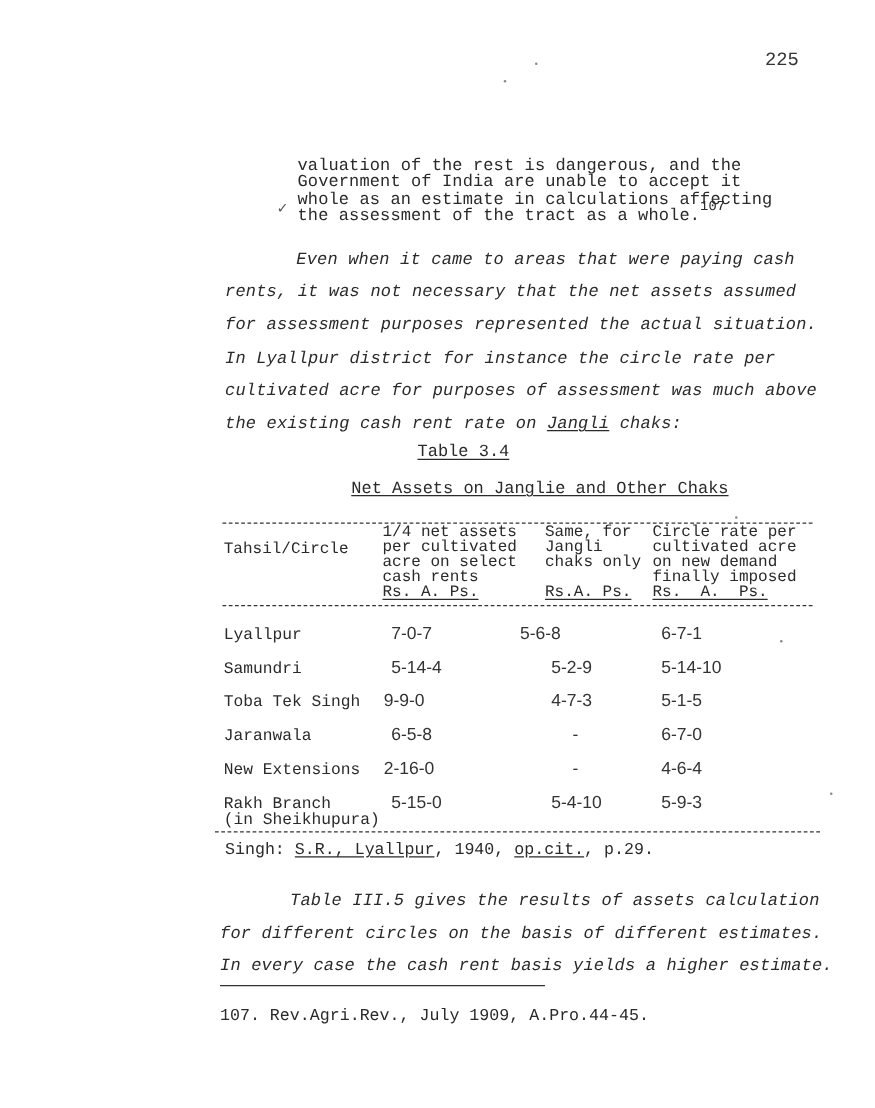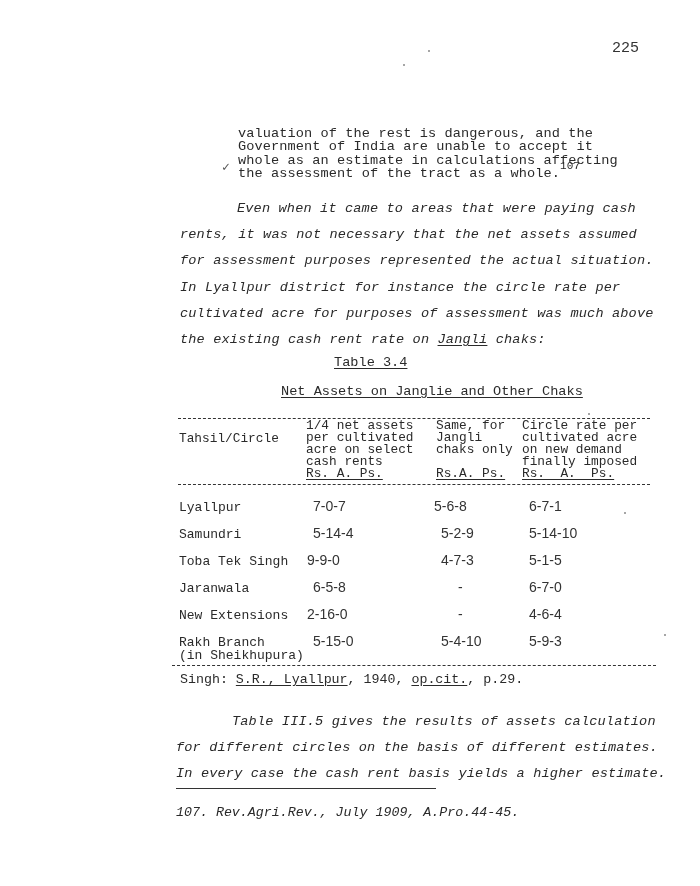--- a/index.html
+++ b/index.html
@@ -16,21 +16,21 @@
   .para { left: 180px; font-size: 13.6px; letter-spacing: 0.15px; font-style: italic; }
   .u { text-decoration: underline; text-underline-offset: 2px; }
   .table-title { left: 334px; top: 355px; font-size: 13.6px; }
   .table-subtitle { left: 281px; top: 384px; font-size: 13.6px; }
   .rule { position: absolute; left: 178px; width: 472px; height: 0; border-top: 1.6px dashed #333; }
   .hdr { font-size: 12.8px; line-height: 12.5px; }
   .cell { font-size: 13px; }
   .num { font-family: "Liberation Sans", sans-serif; font-size: 14px; color: #333; }
   .src { left: 180px; top: 672px; font-size: 13.3px; }
   .fn-rule { position: absolute; left: 176px; top: 788px; width: 260px; border-top: 1.4px solid #333; }
-  .footnote { left: 176px; top: 805px; font-size: 13.3px; font-style: italic; }
+  .footnote { left: 176px; top: 805px; font-size: 13.3px; }
   .speck { position: absolute; width: 2px; height: 2px; background: #888; border-radius: 1px; }
 </style>
 </head>
 <body>
 
 <div>
 
   <div class="abs page-number">225</div>
 
   <div>
@@ -75,21 +75,21 @@
       <div class="abs hdr" style="left:522px; top:444px">on new demand</div>
       <div class="abs hdr" style="left:522px; top:456px">finally imposed</div>
       <div class="abs hdr u" style="left:522px; top:468px">Rs.  A.  Ps.</div>
     </div>
 
     <div class="rule" style="top:484px"></div>
 
     <div>
       <div class="abs cell" style="left:179px; top:500px">Lyallpur</div>
       <div class="abs num" style="left:313px; top:498px">7-0-7</div>
-      <div class="abs num" style="left:434px; top:498px">5-6-8</div>
+      <div class="abs num" style="left:416px; top:498px">5-6-8</div>
       <div class="abs num" style="left:529px; top:498px">6-7-1</div>
     </div>
     <div>
       <div class="abs cell" style="left:179px; top:527px">Samundri</div>
       <div class="abs num" style="left:313px; top:525px">5-14-4</div>
       <div class="abs num" style="left:441px; top:525px">5-2-9</div>
       <div class="abs num" style="left:529px; top:525px">5-14-10</div>
     </div>
     <div>
       <div class="abs cell" style="left:179px; top:554px">Toba Tek Singh</div>

